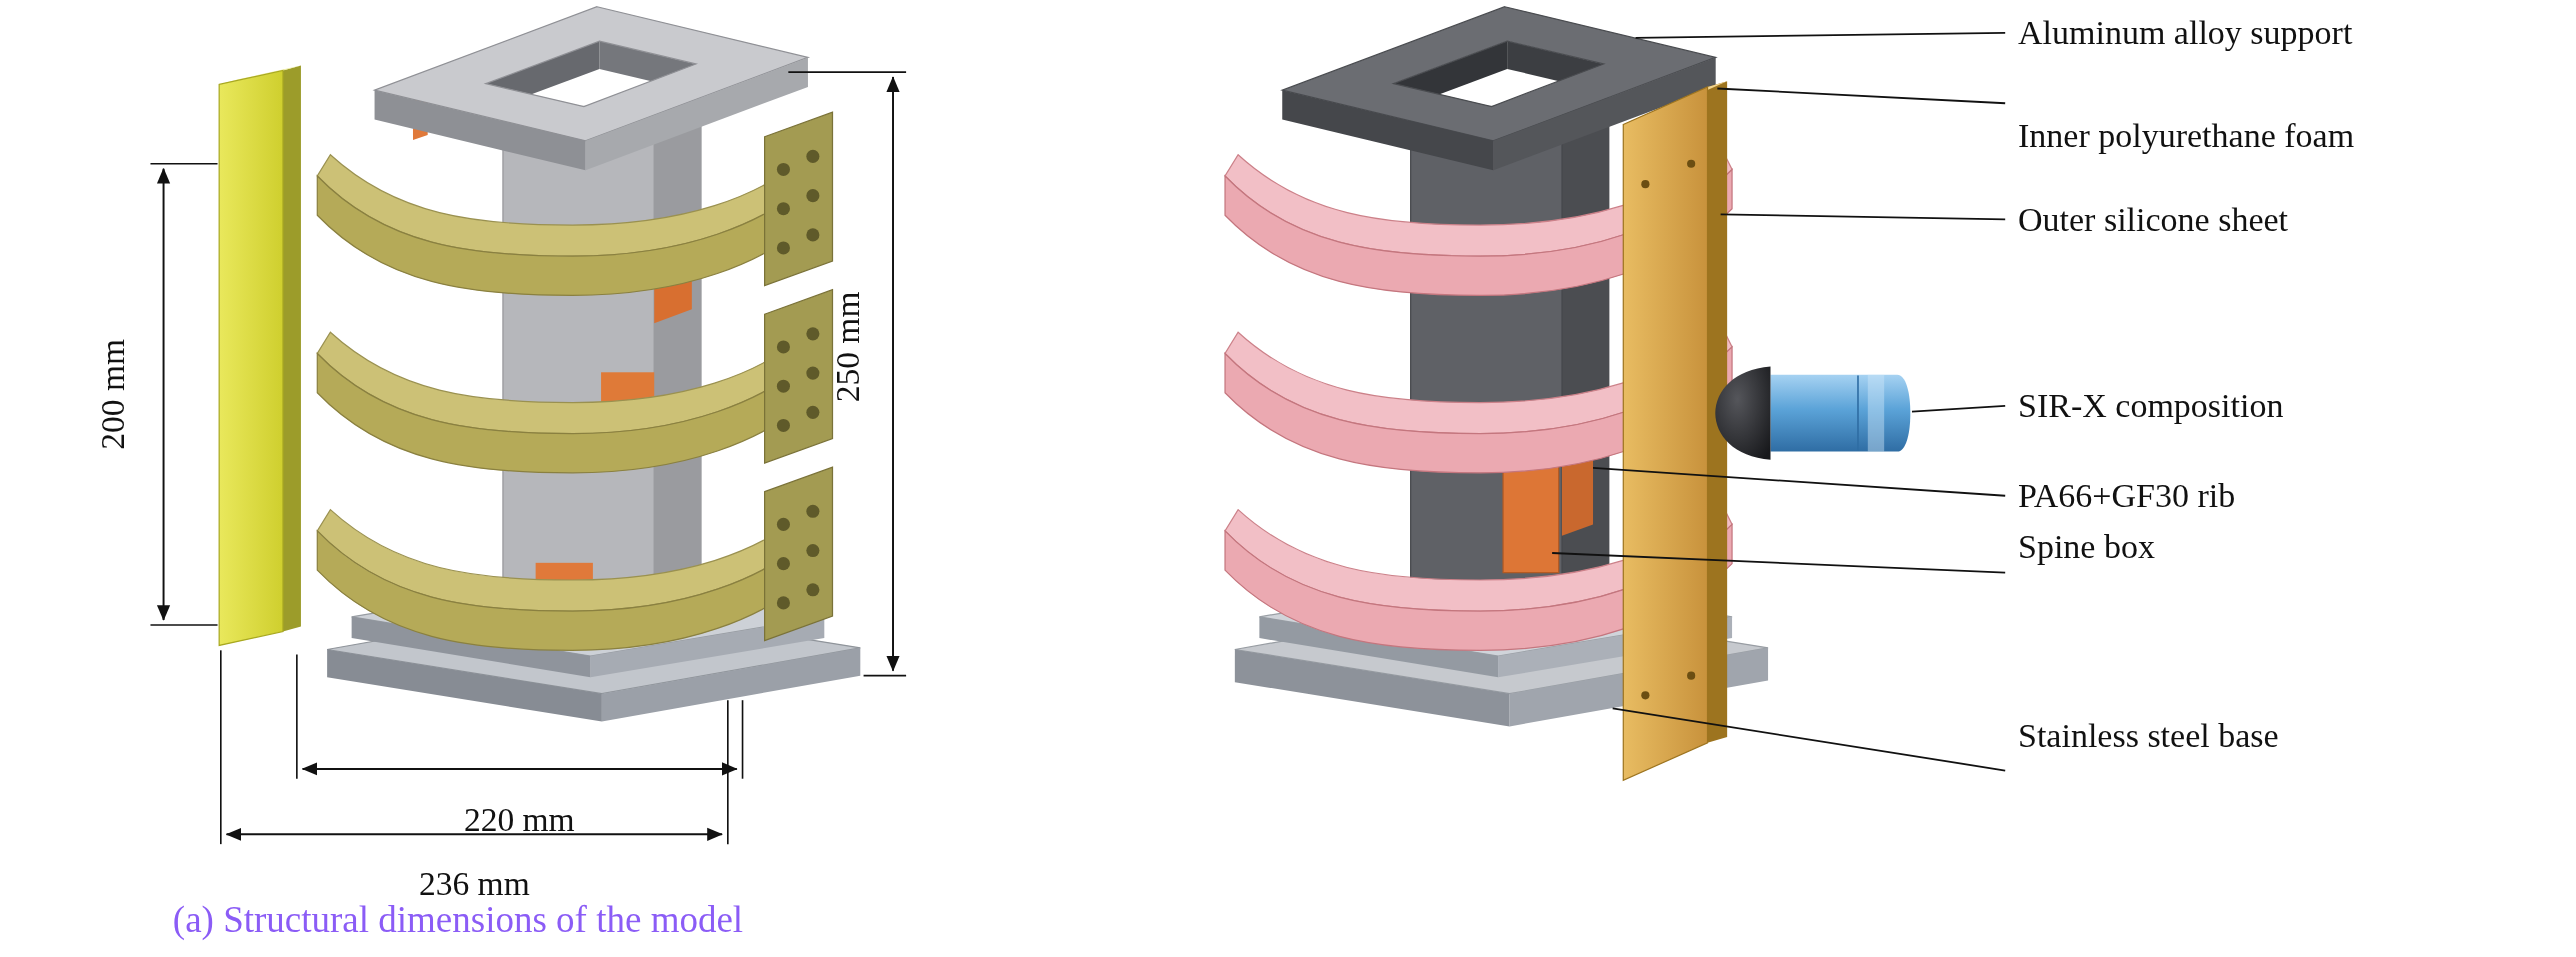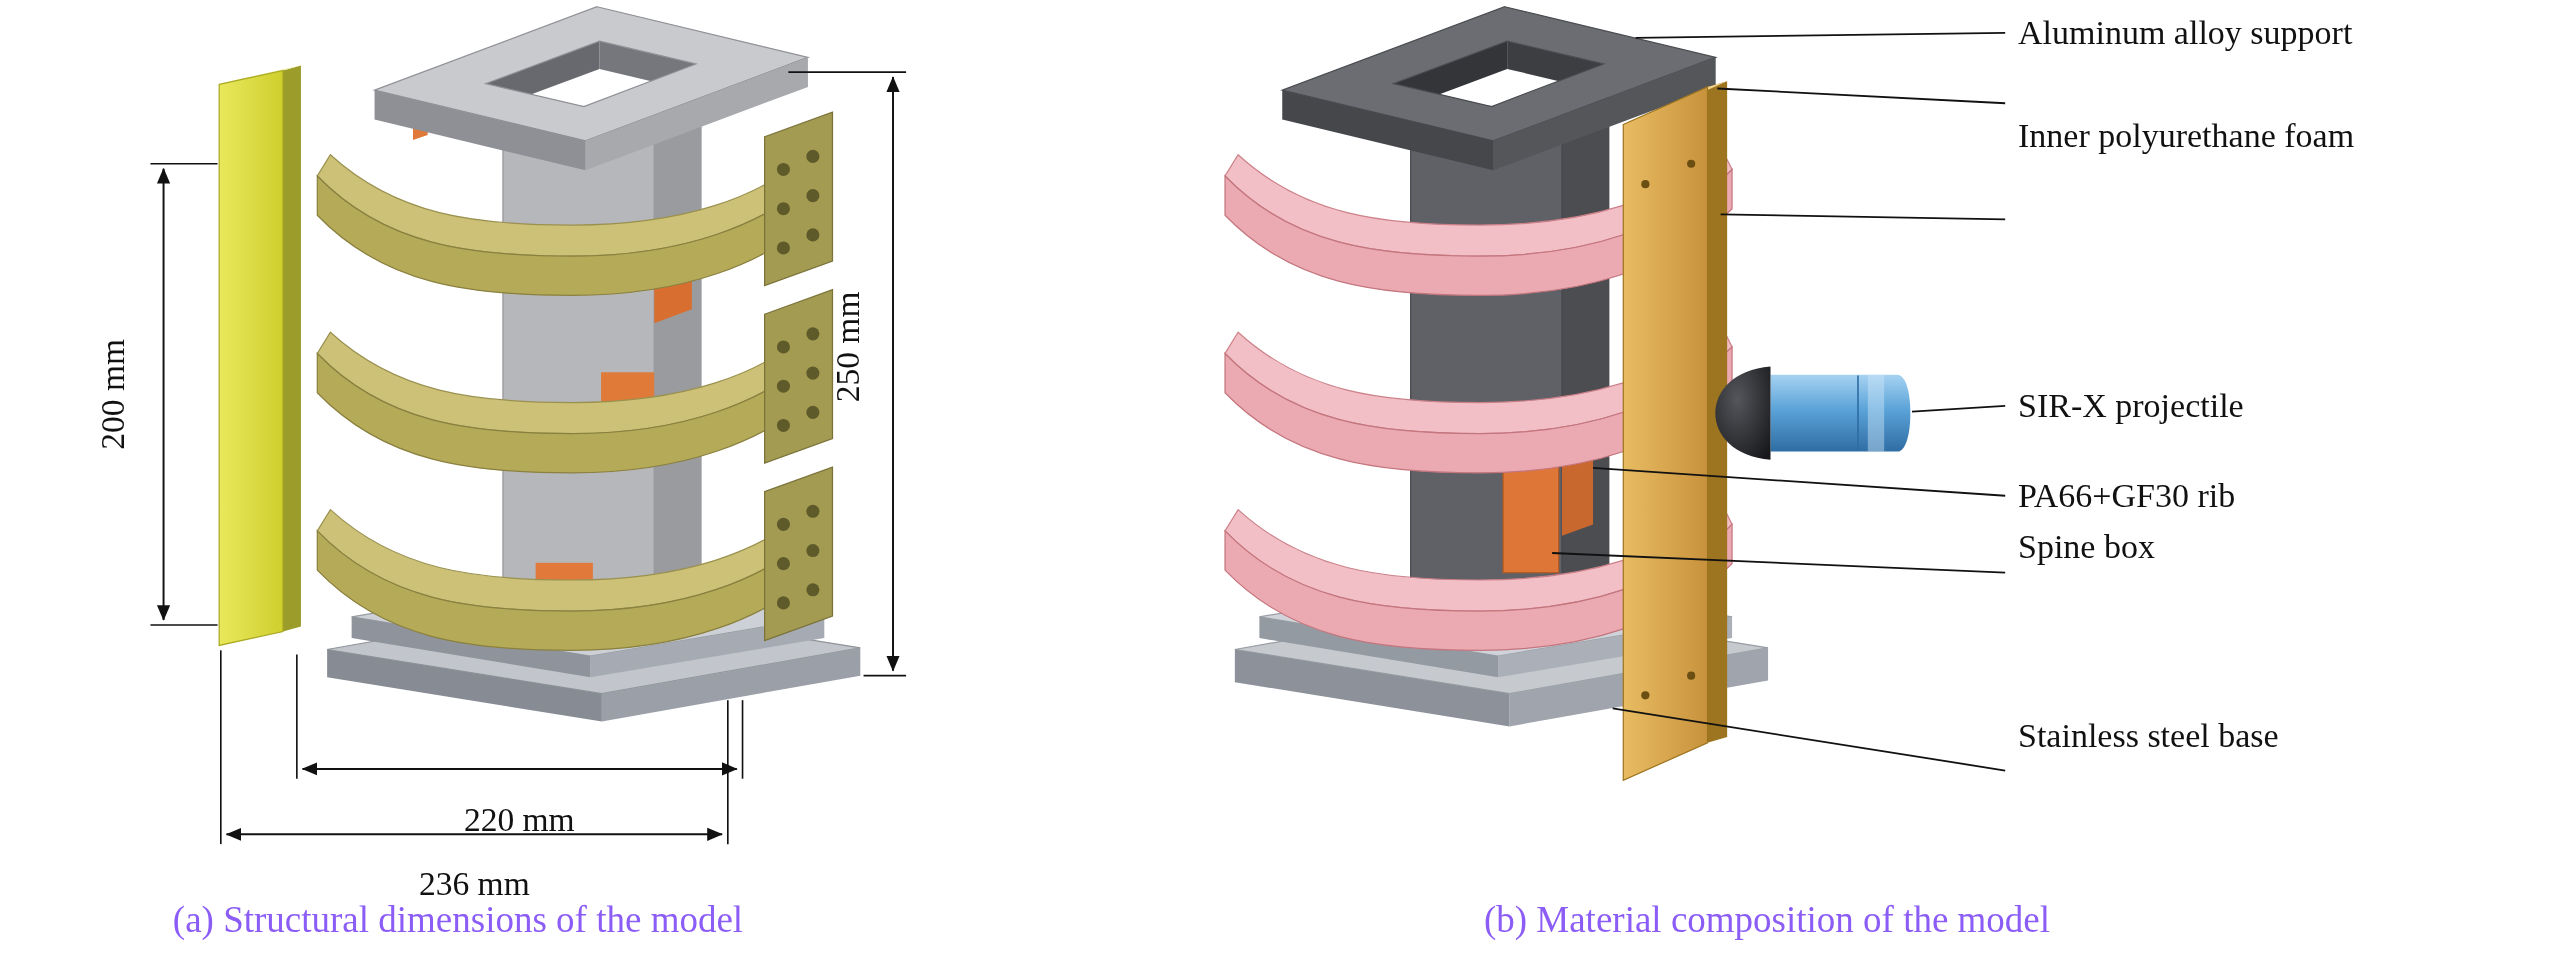--- a/index.html
+++ b/index.html
@@ -244,22 +244,22 @@
       <line x1="2338" y1="503" x2="2452" y2="496"></line>
       <line x1="1948" y1="572" x2="2452" y2="606"></line>
       <line x1="1898" y1="676" x2="2452" y2="700"></line>
       <line x1="1972" y1="866" x2="2452" y2="942"></line>
     </g>
   </g>
 </svg>
 
 <div class="mat-label" style="top:11.4px;text-align:right;">Aluminum alloy support</div>
 <div class="mat-label" style="top:82px;margin-top:32px;">Inner polyurethane foam</div>
-<div class="mat-label" style="top:384px;">SIR-X projectile</div>
+<div class="mat-label" style="top:198px;">Outer silicone sheet</div>
+<div class="mat-label" style="top:384px;">SIR-X composition</div>
 <div class="mat-label" style="top:474px;">PA66+GF30 rib</div>
 <div class="mat-label" style="top:525px;">Spine box</div>
 <div class="mat-label" style="top:714px;">Stainless steel base</div>
 
 <div class="caption" style="left:49px;  top:898px;">(a) Structural dimensions of the model</div>
-<div class="caption" style="left:1358px;top:898px;">(b) Material composition of the model</div>
 
 </div>
 
 
 </body></html>

